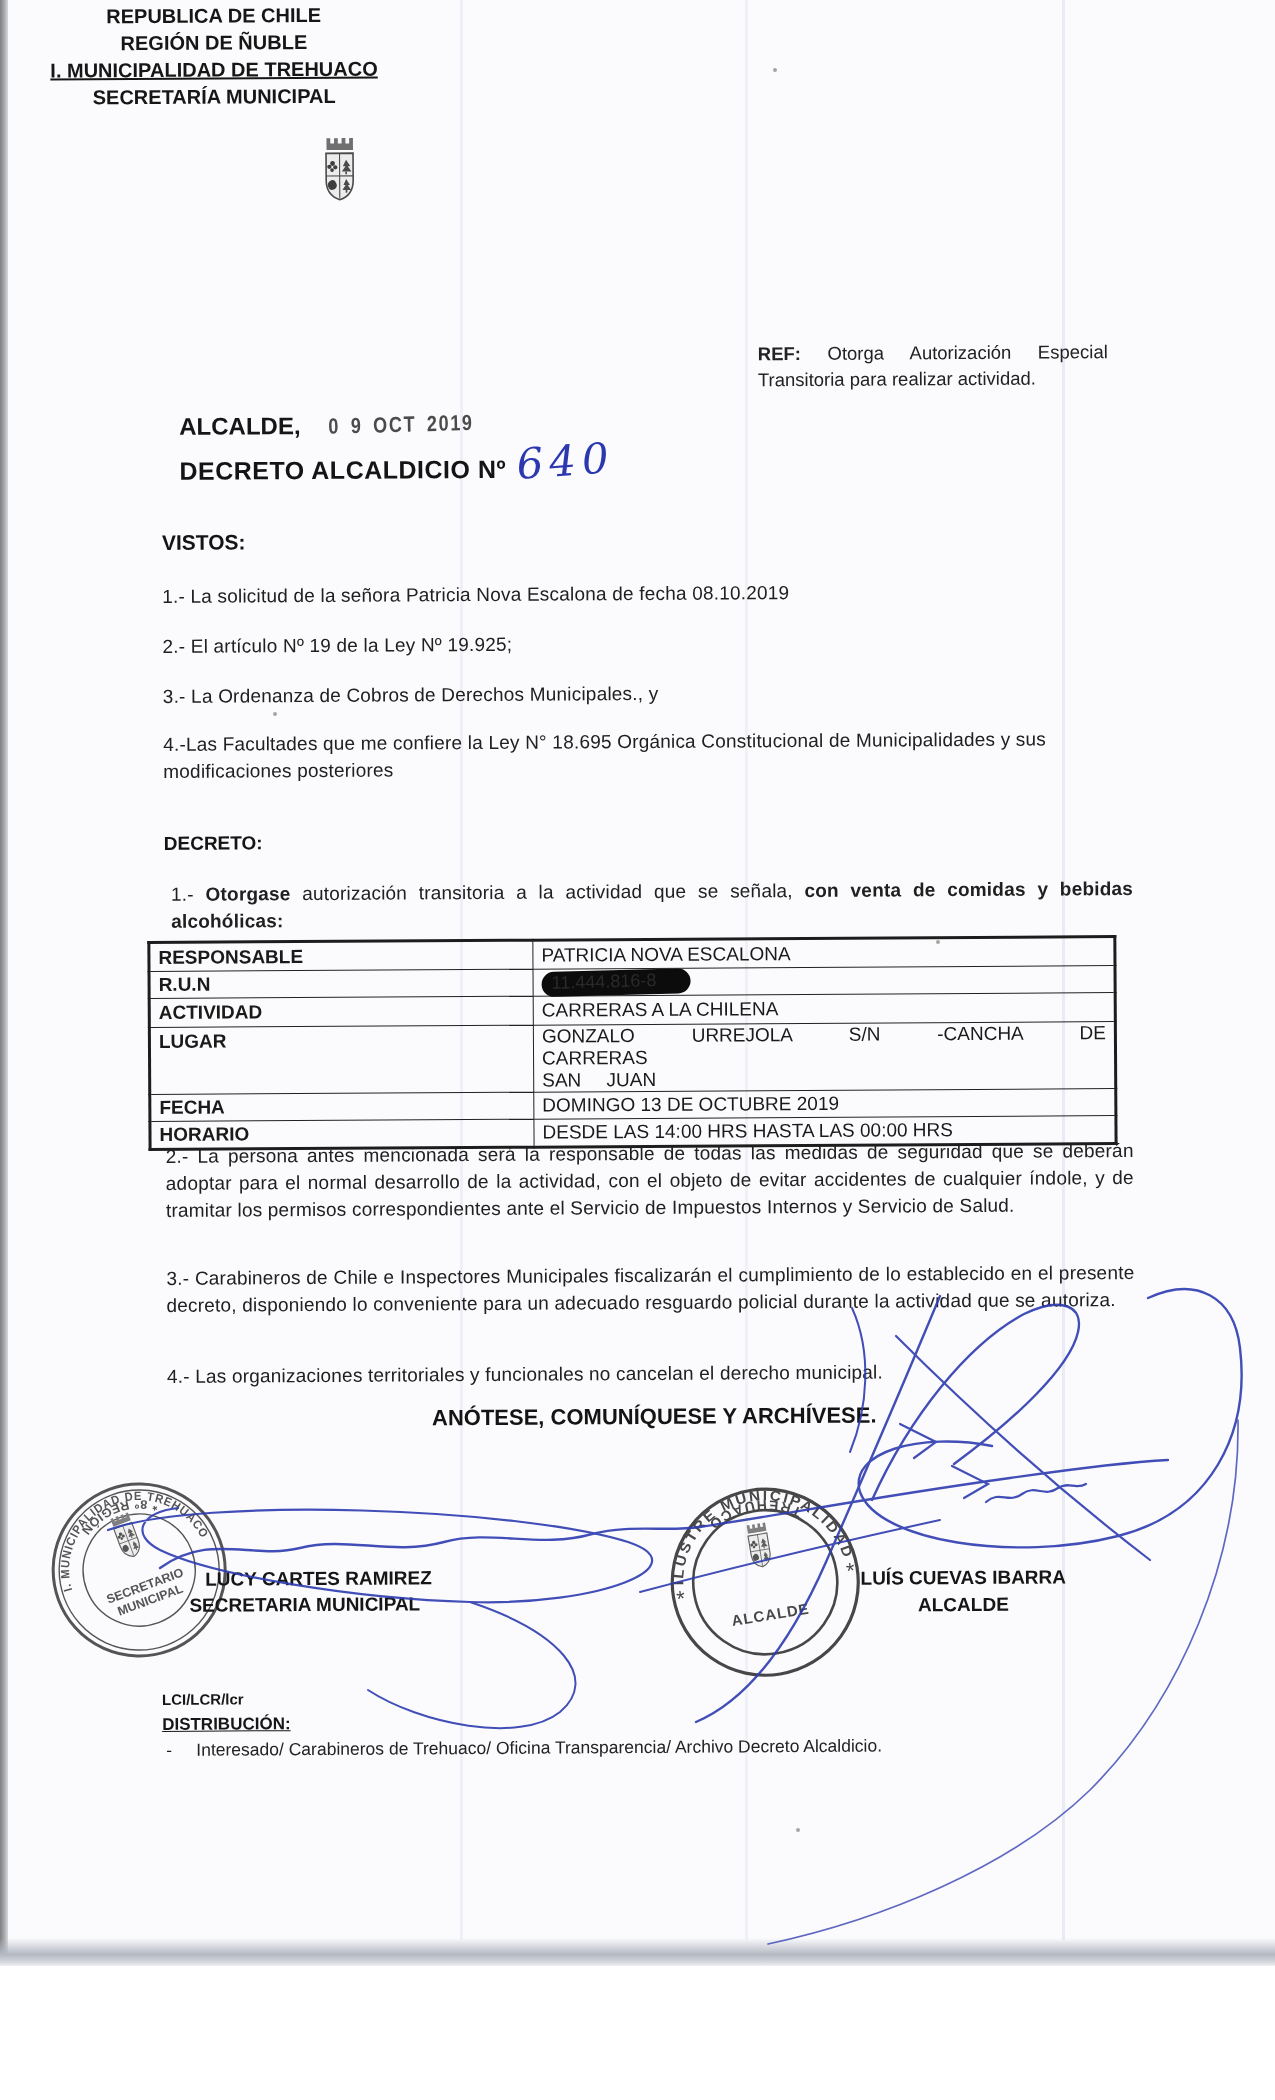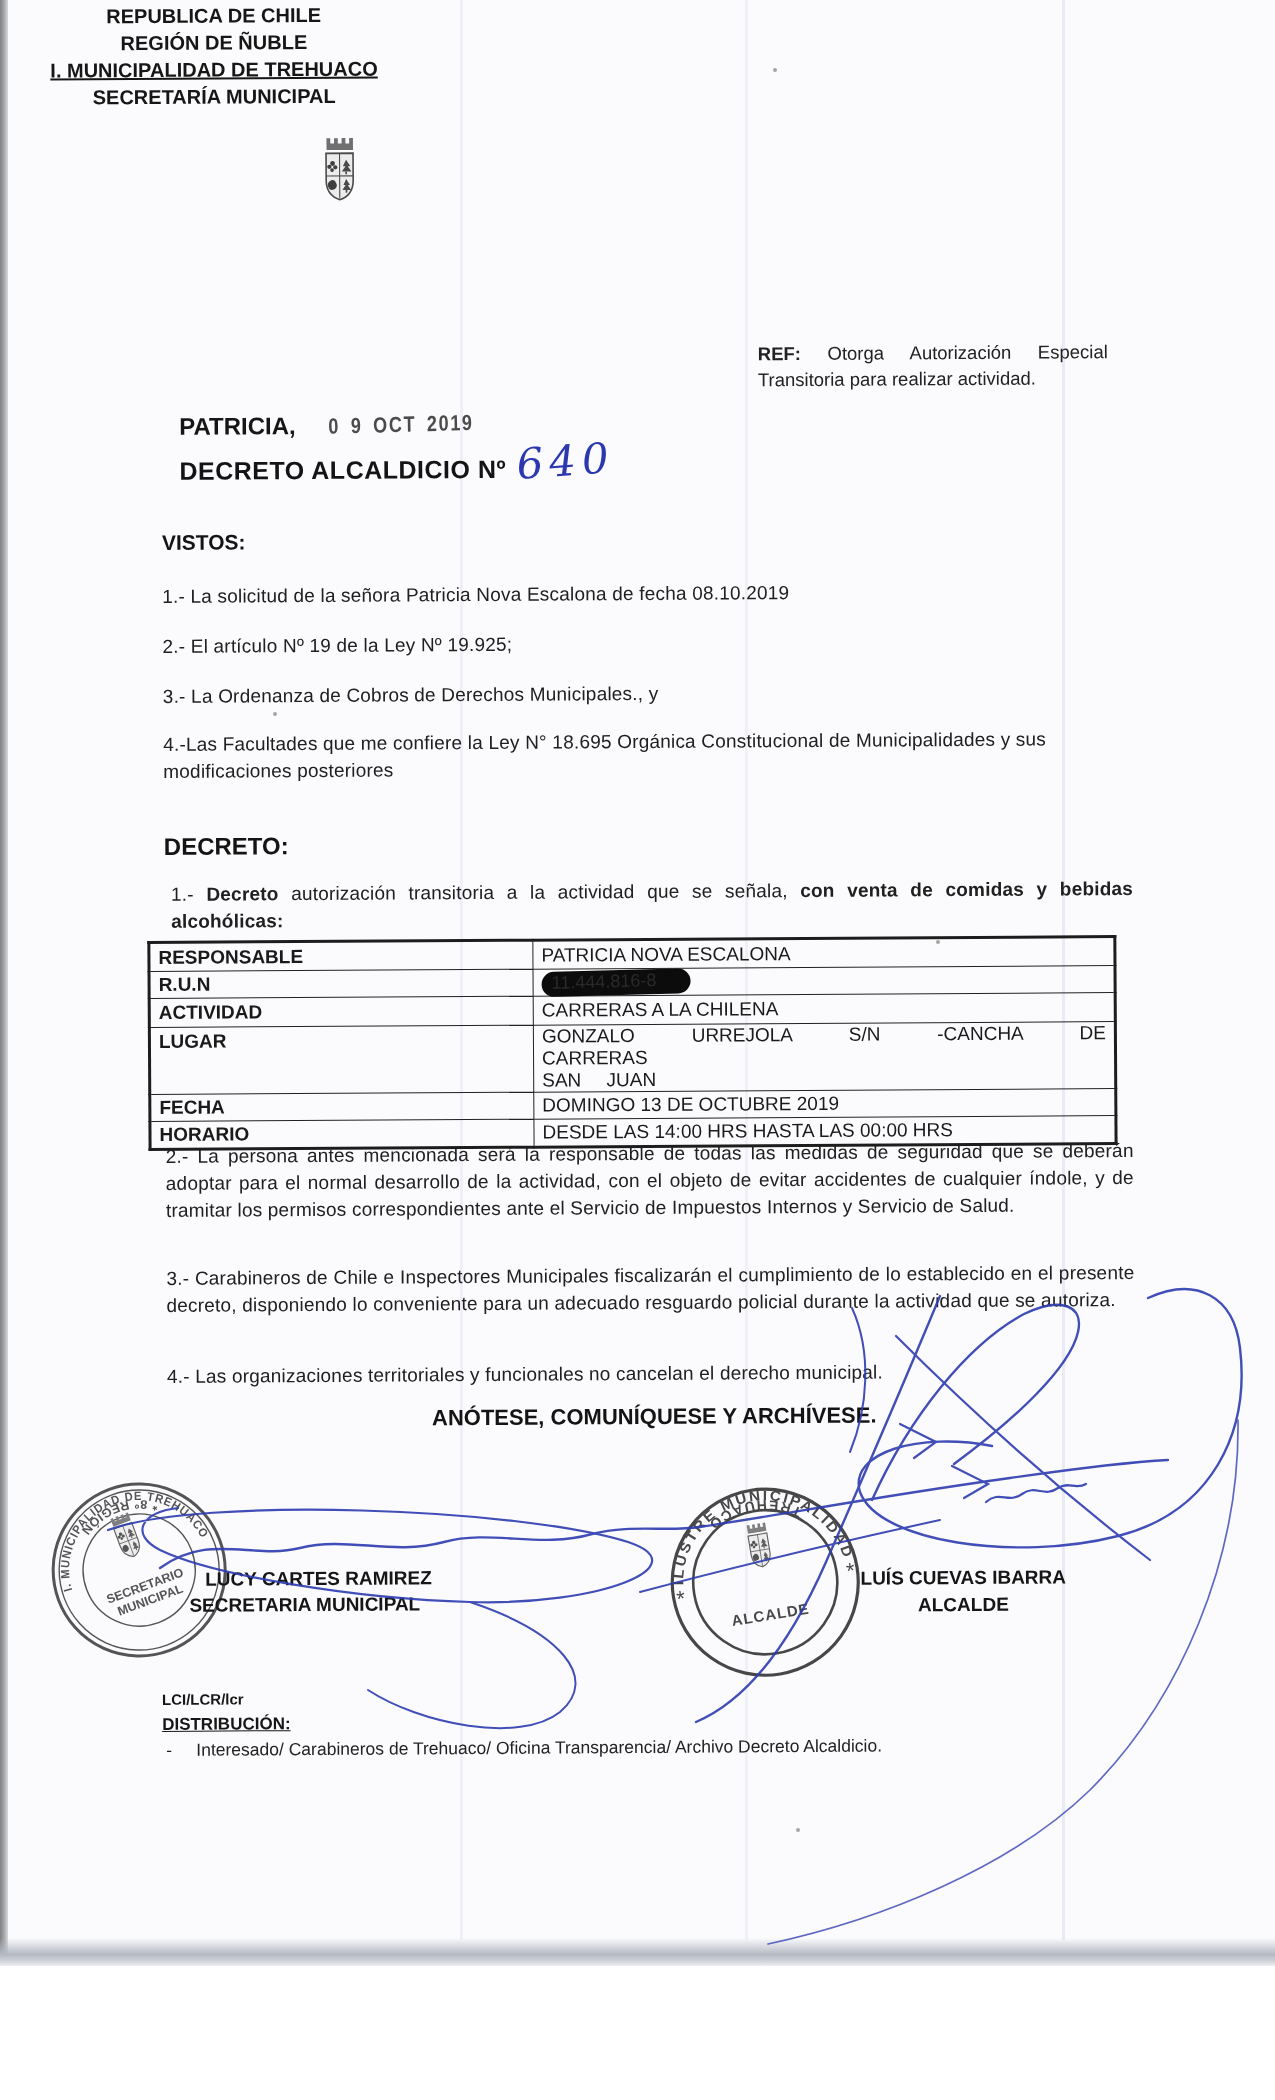--- a/index.html
+++ b/index.html
@@ -26,21 +26,21 @@
              transform:scaleX(.82) rotate(-1deg);transform-origin:left top;white-space:nowrap;}
   .decreetitle{left:183px;top:454px;font-weight:bold;font-size:25px;letter-spacing:.5px;color:#141414;}
   .hand640{left:520px;top:436px;font-family:"DejaVu Serif",serif;font-style:italic;font-size:42px;
            color:#2b38b0;letter-spacing:6px;transform:rotate(-4deg);}
   .sectitle{left:165px;top:528px;font-weight:bold;font-size:21px;color:#141414;text-align:center;}
   .bodytxt{font-size:19px;line-height:27px;color:#202020;letter-spacing:.2px;}
   .vistos-1{left:165px;top:580px;width:980px;}
   .vistos-2{left:165px;top:630px;width:980px;}
   .vistos-3{left:165px;top:680px;width:980px;}
   .vistos-4{left:165px;top:728px;width:975px;}
-  .decretotitle{left:165px;top:830px;font-weight:bold;font-size:24px;color:#141414;}
+  .decretotitle{left:165px;top:830px;font-weight:bold;font-size:19px;color:#141414;}
   .clause1{left:172px;top:878px;width:962px;text-align:justify;word-spacing:2.5px;}
   .clause1 b{font-weight:bold;}
   .permit-table{position:absolute;left:148px;top:938px;width:969px;border-collapse:collapse;
                 font-size:19px;color:#1a1a1a;}
   .permit-table td{border:1.6px solid #222;padding:0 8px;vertical-align:middle;line-height:1.15;}
   .permit-table{border:3px solid #1d1d1d;}
   .permit-table .lbl{width:366px;font-weight:bold;}
   .r1{height:29px;} .r2{height:27px;} .r3{height:29px;} .r4{height:56px;} .r5{height:27px;} .r6{height:28px;}
   .lugar-val{white-space:pre-line;word-spacing:20px;text-align:justify;}
   .redact-pill{display:inline-block;background:#0c0c0c;color:#2a2a2a;border-radius:14px;
@@ -105,35 +105,35 @@
       <div>REGIÓN DE ÑUBLE</div>
       <div class="u">I. MUNICIPALIDAD DE TREHUACO</div>
       <div>SECRETARÍA  MUNICIPAL</div>
     </div>
 
     <div class="abs ref">
       <b>REF:</b>
       <span>Otorga Autorización Especial Transitoria para realizar actividad.</span>
     </div>
 
-    <div class="abs cityline">PATRICIA,</div>
+    <div class="abs cityline">ALCALDE,</div>
     <div class="abs datestamp">0 9 OCT 2019</div>
 
     <div class="abs decreetitle">DECRETO ALCALDICIO Nº</div>
     <div class="abs hand640">640</div>
 
     <div class="abs sectitle">VISTOS:</div>
     <div class="abs bodytxt vistos-1">1.-  La solicitud de la señora Patricia Nova Escalona de fecha 08.10.2019</div>
     <div class="abs bodytxt vistos-2">2.- El artículo Nº 19 de la Ley Nº 19.925;</div>
     <div class="abs bodytxt vistos-3">3.- La Ordenanza de  Cobros de Derechos Municipales., y</div>
     <div class="abs bodytxt vistos-4">4.-Las Facultades que me confiere la Ley N° 18.695 Orgánica Constitucional de Municipalidades y sus modificaciones posteriores</div>
 
     <div class="abs decretotitle">DECRETO:</div>
     <div class="abs bodytxt clause1">
-      <span>1.- </span><b>Decreto</b><span> autorización transitoria a la actividad que se señala, </span><b>con venta de comidas y bebidas alcohólicas:</b>
+      <span>1.- </span><b>Otorgase</b><span> autorización transitoria a la actividad que se señala, </span><b>con venta de comidas y bebidas alcohólicas:</b>
     </div>
 
     <table class="permit-table">
       <tbody>
         <tr class="r1">
           <td class="lbl">RESPONSABLE</td>
           <td>PATRICIA NOVA ESCALONA</td>
         </tr>
         <tr class="r2">
           <td class="lbl">R.U.N</td>

